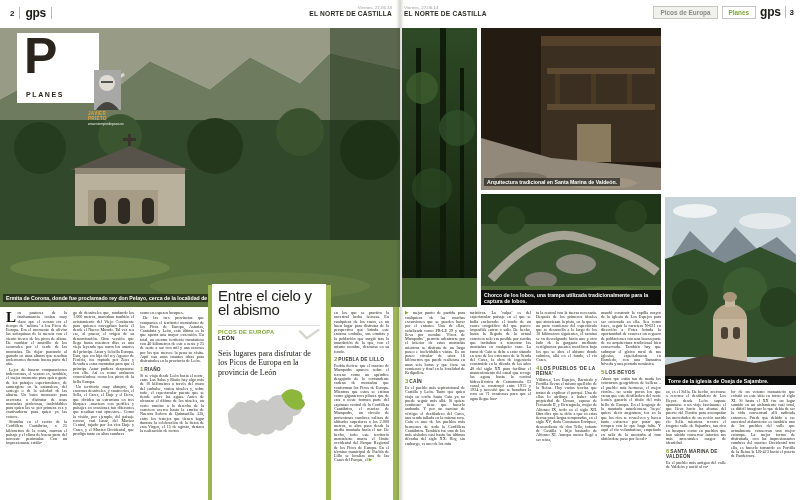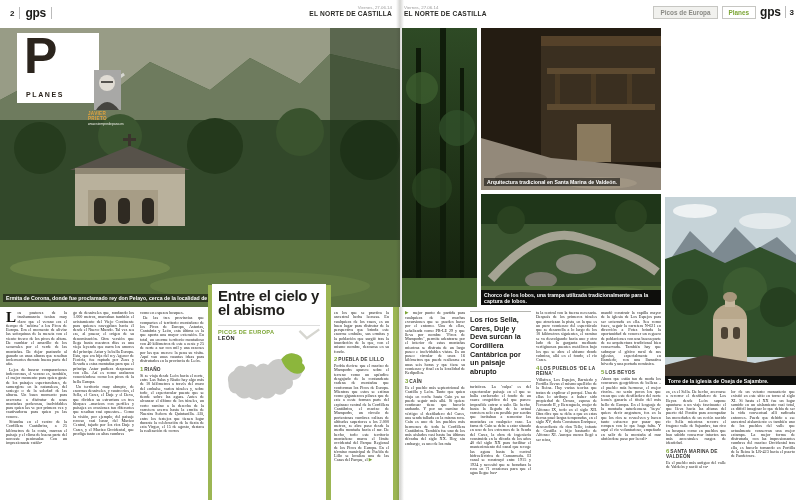--- a/index.html
+++ b/index.html
@@ -39,21 +39,21 @@
                       letter-spacing:1.6px;color:#2b241d;}
   .badge-chevron{position:absolute;left:99px;top:72px;width:26px;height:16px;}
   .author-photo{position:absolute;left:94px;top:70px;width:27px;height:40px;overflow:hidden;}
   .author-name{position:absolute;left:88px;top:111px;width:44px;font-size:4.6px;font-weight:800;
                line-height:1.1;letter-spacing:.3px;}
   .author-credit{position:absolute;left:88px;top:122px;width:60px;font-size:3.4px;color:#f2f2ea;}
   
   .green-rule{position:absolute;background:#9cb653;}
   .hbox{position:absolute;left:212px;top:284px;width:114px;height:216px;background:#fff;
         box-sizing:border-box;padding:5px 6px;}
-  .hbox .title{font-size:15px;line-height:.95;font-weight:700;letter-spacing:-.3px;color:#201f1c;}
+  .hbox .title{font-size:15px;line-height:.95;font-weight:400;letter-spacing:-.3px;color:#201f1c;}
   .kicker-row{margin-top:7px;position:relative;border-top:1px solid #ddd;padding-top:3px;}
   .kicker{font-size:5.6px;font-weight:800;color:#7ca535;letter-spacing:.3px;}
   .region{font-size:5.6px;font-weight:800;color:#2b2b28;letter-spacing:.3px;}
   .kicker-chevron{position:absolute;right:0;top:2px;width:22px;height:13px;}
   .standfirst{margin-top:8px;font-family:"Liberation Serif",serif;font-size:8px;line-height:1.2;color:#22211e;}
   .map{margin-top:7px;width:100px;height:70px;}
   
   .col{position:absolute;top:311px;height:187px;overflow:hidden;font-family:"Liberation Serif",serif;
        font-size:4.2px;line-height:1.02;text-align:justify;color:#1c1b18;}
   .col p{margin:0 0 1px 0;}
@@ -237,20 +237,21 @@
 
   <div class="hbox">
     <div class="title">Entre el cielo y el abismo</div>
     <div class="kicker-row">
       <div class="kicker">PICOS DE EUROPA</div>
       <div class="region">LEÓN</div>
       <svg class="kicker-chevron" viewBox="0 0 30 16">
         <path d="M2,3 L12,13 L29,1" stroke="#d6d6d0" stroke-width="3.2" fill="none"></path>
       </svg>
     </div>
+    <div class="standfirst">Seis lugares para disfrutar de los Picos de Europa en la provincia de León</div>
     <svg class="map" viewBox="0 0 104 74">
       <path d="M10,36 Q8,28 16,24 Q20,16 28,20 Q34,14 40,20 Q46,14 52,18 Q58,10 66,12 Q72,4 80,6 Q90,8 88,16 Q94,20 88,26 Q86,34 78,34 Q80,42 72,44 Q68,52 60,48 Q54,56 46,52 Q40,58 32,52 Q24,56 18,48 Q10,48 10,36 Z" fill="#c9c9c7"></path>
       <path d="M66,12 Q72,4 80,6 Q90,8 88,16 Q94,20 88,26 Q82,29 76,25 Q69,21 66,12 Z" fill="#8cb63c"></path>
     </svg>
   </div>
 
   <div class="col" id="colL1">
     <p><span class="dropcap">L</span><span>os pastores de la trashumancia tenían muy claro que el verano era el tiempo de ‘subirse’ a los Picos de Europa. Era el momento de aliviar las sofoquinas de la meseta con el viento fresco de los picos de altura. De cambiar el amarillo de los secarrales por el verde de las montañas. De dejar pastando al ganado en unas alturas que resultan inclementes durante buena parte del año.</span></p>
     <p>Lejos de buscar comparaciones indecorosas, el verano es, también, el mejor momento para quien guste de los paisajes espectaculares, de sumergirse en la naturaleza, del sosiego o de la soledad de las alturas. Un buen momento para acercarse a disfrutar de unas montañas poderosas, inolvidables para quien las ve por primera vez y cautivadoras para quien ya las conoce.</p>
     <p>Situadas en el centro de la Cordillera Cantábrica, a 25 kilómetros de la costa, marcan el paisaje y el clima de buena parte del noroeste peninsular. Con un impresionante catálo-</p>
@@ -280,21 +281,20 @@
 
   <div class="col" id="colR1">
     <p><span class="jump">▶</span> <span>mejor punto de partida para cualquiera de las muchas excursiones que se pueden hacer por el entorno. Una de ellas, señalizada como PR-LE 29 y que lleva por nombre ‘Picos de Mampodre’, permite adentrarse por el interior de estas montañas mientras se disfruta de un largo paseo e inolvidables vistas. Es un paseo circular de unos 16 kilómetros que puede realizarse en unas seis horas y que tiene su comienzo y final en la localidad de Redipollos.</span></p>
     <div class="sec-h">
       <span class="num">3</span><span class="t">CAÍN</span>
     </div>
     <p>Es el pueblo más septentrional de Castilla y León. Tanto que quien viaja en coche hasta Caín ya no puede seguir más allá. Si quiere continuar tiene que hacerlo andando. Y por un camino de vértigo: el desfiladero del Cares, una senda tallada en la misma roca. Caín es uno de los pueblos más hermosos de toda la Cordillera Cantábrica. También fue uno de los más aislados casi hasta las últimas décadas del siglo XX. Hoy, sin embargo, es uno de los más</p>
   </div>
 
   <div class="col" id="colR2">
-    <div class="pull-quote">Los ríos Sella, Cares, Duje y Deva surcan la Cordillera Cantábrica por un paisaje abrupto</div>
     <p>turísticos. La ‘culpa’ es del espectacular paisaje en el que se halla enclavado: el fondo de un cauce orográfico del que parece imposible entrar o salir. De hecho, hasta la llegada de la actual carretera solo era posible por sendas que invitaban a remontar las montañas en cualquier caso. La fama de Caín se debe a estar situado en uno de los extremos de la Senda del Cares, la obra de ingeniería construida en la década de los años 40 del siglo XX para facilitar el mantenimiento del canal que recoge las aguas hasta la central hidroeléctrica de Camarmeña. El canal se construyó entre 1915 y 1924 y necesitó que se horadara la roca en 71 ocasiones para que el agua llegue has-</p>
   </div>
 
   <div class="col" id="colR3">
     <p>ta la central con la fuerza necesaria. Después de los primeros túneles que atraviesan la pista, en la que es un puro comienzo del espectáculo que se desarrolla a lo largo de los 10 kilómetros siguientes, el camino se va descolgando hacia uno y otro lado de la garganta mediante vertiginosos puentes metálicos bajo los que se abre el abismo donde culmina, allá en el fondo, el río Cares.</p>
     <div class="sec-h">
       <span class="num">4</span><span class="t">LOS PUEBLOS ‘DE LA REINA’</span>
     </div>
     <p>Villafrea, Los Espejos, Barniedo y Portilla llevan el mismo apellido: de la Reina. Hay varias teorías que tratan de explicar el porqué. Una de ellas lo atribuye a haber sido propiedad de Urraca, esposa de Fernando II, y Berenguela, mujer de Alfonso IX, todo en el siglo XII. Otra dice que se debe a que en estas tierras pasó largas temporadas, en el siglo XV, doña Constanza Enríquez, descendiente de don Tello, infante de Castilla e hijo bastardo de Alfonso XI. Aunque nunca llegó a ser reina,</p>
   </div>

